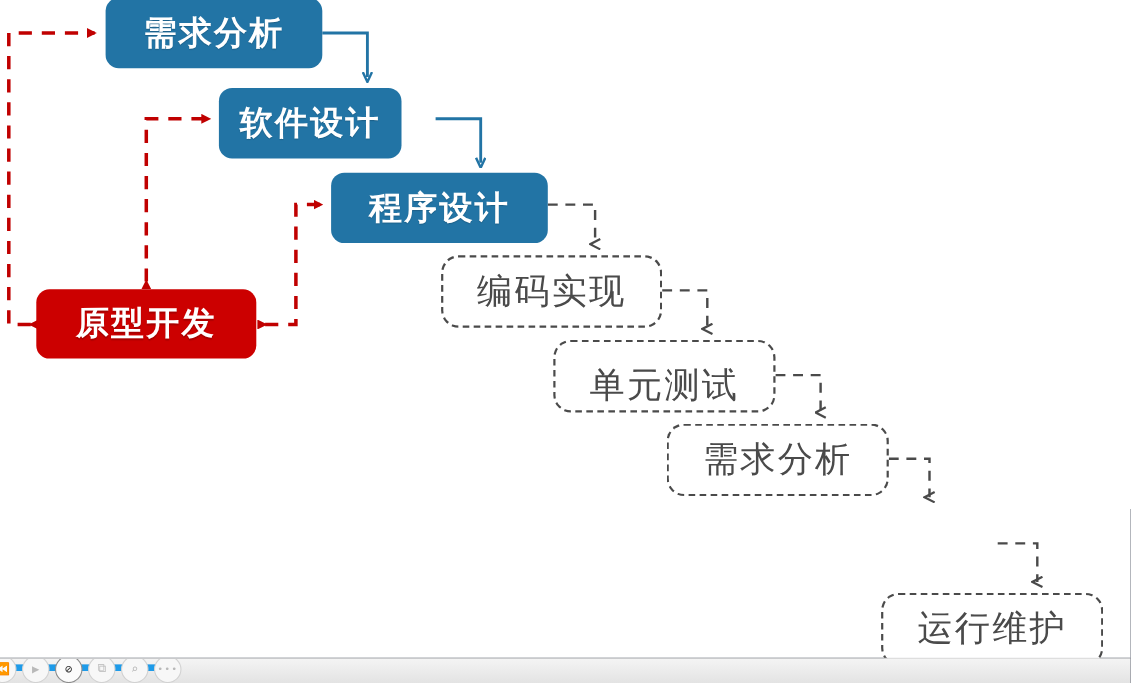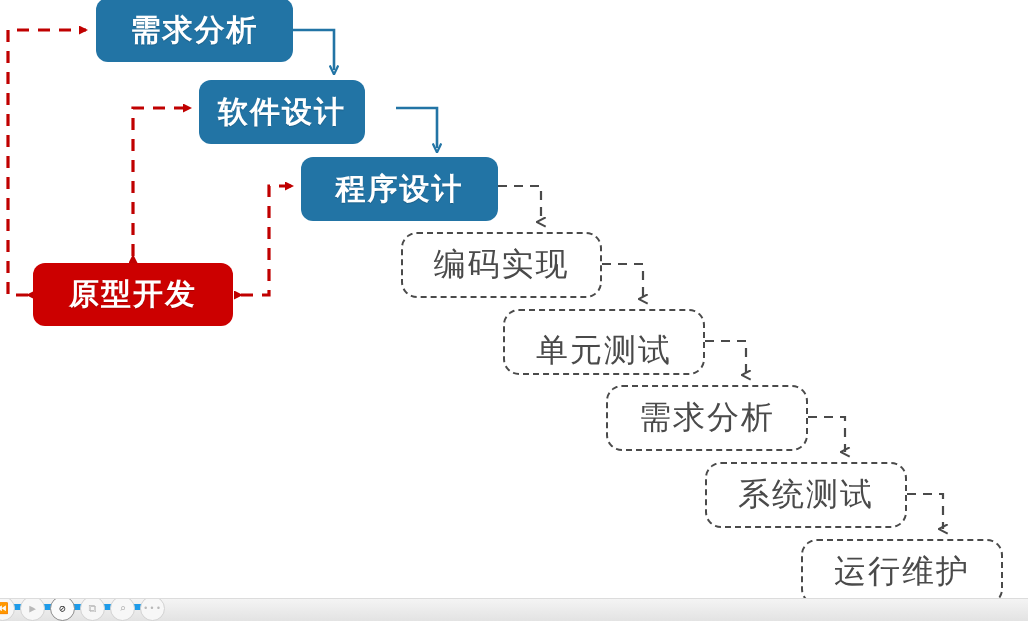--- a/index.html
+++ b/index.html
@@ -197,23 +197,20 @@
     </div>
 
     <div class="node node-dashed" style="left:503px; top:309px; width:202px; height:66px;align-items:flex-end;">
       <span>单元测试</span>
     </div>
 
     <div class="node node-dashed" style="left:606px; top:385px; width:202px; height:66px;">
       <span>需求分析</span>
     </div>
 
-    <div class="node node-dashed" style="left:705px; top:462px; width:202px; height:66px;">
-      <span>系统测试</span>
-    </div>
 
     <div class="node node-dashed" style="left:801px; top:539px; width:202px; height:66px;">
       <span>运行维护</span>
     </div>
 
   </div>
 
   <div id="playerbar">
 
     <div id="progress-track"></div>

